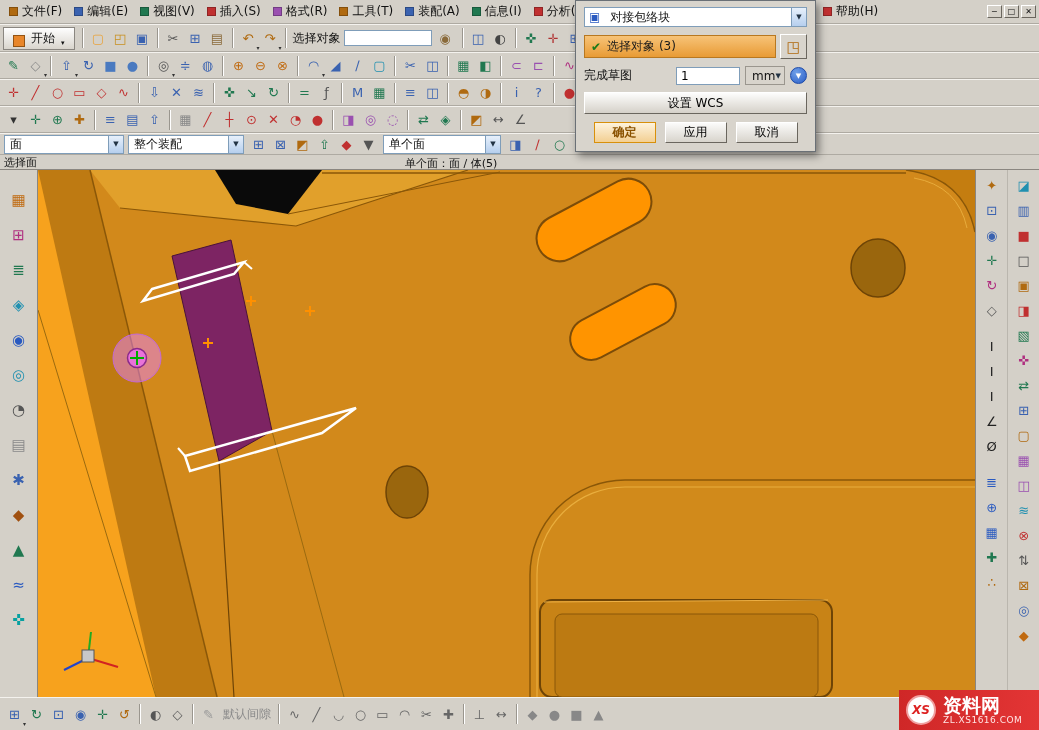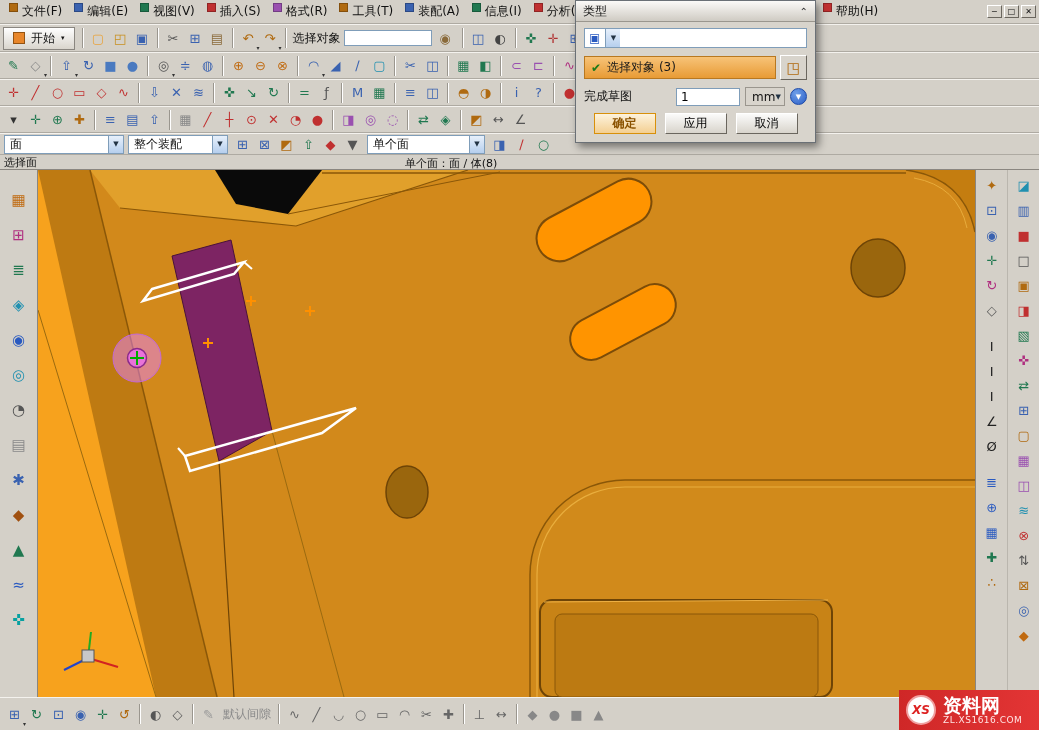--- a/index.html
+++ b/index.html
@@ -1,29 +1,29 @@
 <!DOCTYPE html>
 <html><head>
 <meta charset="utf-8">
 <style>
   *{box-sizing:border-box;margin:0;padding:0;cursor:default;user-select:none}
   html,body{width:1039px;height:730px;overflow:hidden}
   body{font-family:"DejaVu Sans","Liberation Sans",sans-serif;font-size:12px;background:#d4d0c8;position:relative;color:#111}
   
   .menu-bar{height:24px;display:flex;align-items:center;background:#d4d0c8;border-bottom:1px solid #aeaaa2;padding-left:3px}
-  .menu-item{display:flex;align-items:flex-start;gap:4px;padding:2px 6px;white-space:nowrap}
+  .menu-item{display:flex;align-items:center;gap:4px;padding:2px 6px;white-space:nowrap}
   .menu-item .mi{width:9px;height:9px;display:inline-block;border:1px solid rgba(0,0,0,.25)}
   
   .toolbar-row{height:28px;display:flex;align-items:center;gap:1px;padding:1px 3px;background:#d4d0c8;border-top:1px solid #f4f2ee;border-bottom:1px solid #aeaaa2;overflow:hidden}
   .toolbar-row.slim{height:27px}
   .ticon{width:21px;height:21px;min-width:21px;display:flex;align-items:center;justify-content:center;font-size:13px;line-height:1;position:relative;border:1px solid transparent}
   .ticon .dd{position:absolute;right:-2px;bottom:-3px;font-size:6px;color:#333}
   .tsep{width:2px;height:20px;min-width:2px;border-left:1px solid #9a968e;border-right:1px solid #fff;margin:0 3px}
   .tgap{width:8px;height:8px}
-  .tmenu{display:flex;align-items:center;gap:6px;border:1px solid #8a8680;background:linear-gradient(#fefefe,#d9d5cd);padding:2px 9px;font-size:12px;margin-right:3px;white-space:nowrap}
+  .tmenu{display:flex;align-items:flex-end;gap:6px;border:1px solid #8a8680;background:linear-gradient(#fefefe,#d9d5cd);padding:2px 9px;font-size:12px;margin-right:3px;white-space:nowrap}
   .tmenu::before{content:"";width:10px;height:10px;background:#e8862a;border:1px solid #935312}
   .tmenu .dn{font-size:7px}
   .tlabel{color:#8a8a8a;font-size:12px;white-space:nowrap;padding:0 3px}
   .tsearch{display:flex;align-items:center;gap:3px;font-size:12px;padding:0 2px;white-space:nowrap}
   .cmd-input{width:88px;height:16px;border:1px solid #7f9db9;font-size:11px;background:#fff}
   
   .sel-bar{height:22px;display:flex;align-items:center;gap:4px;padding:0 4px;background:#d4d0c8;border-top:1px solid #f4f2ee;border-bottom:1px solid #aeaaa2}
   .combo{height:19px;background:#fff;border:1px solid #7f9db9;display:flex;align-items:center;font-size:12px}
   .combo-val{flex:1;padding:0 5px;white-space:nowrap;overflow:hidden}
   .combo-btn{width:15px;height:100%;display:flex;align-items:center;justify-content:center;font-size:7px;background:linear-gradient(#e7f0fb,#b6cfee);border-left:1px solid #7f9db9;color:#234}
@@ -273,21 +273,21 @@
     <div class="ticon" title="edit-object-display" style="color: rgb(176, 106, 16);">◩</div>
     <div class="ticon" title="measure-distance" style="color: rgb(85, 85, 85);">↔</div>
     <div class="ticon" title="measure-angle" style="color: rgb(85, 85, 85);">∠</div>
   </div>
 
 <div class="sel-bar">
   <div class="combo" style="width:120px">
     <span class="combo-val">面</span>
     <span class="combo-btn">▼</span>
   </div>
-  <div class="combo" style="width:100px">
+  <div class="combo" style="width:116px">
     <span class="combo-val">整个装配</span>
     <span class="combo-btn">▼</span>
   </div>
   <div style="display:flex;gap:1px">
       <div class="ticon" title="select-all" style="color: rgb(58, 98, 176);">⊞</div>
       <div class="ticon" title="deselect-all" style="color: rgb(58, 98, 176);">⊠</div>
       <div class="ticon" title="highlight-toggle" style="color: rgb(176, 106, 16);">◩</div>
       <div class="ticon" title="top-selection-priority" style="color: rgb(32, 120, 80);">⇧</div>
       <div class="ticon" title="snap-point-settings" style="color: rgb(192, 48, 48);">◆</div>
       <div class="ticon" title="filter-options" style="color: rgb(85, 85, 85);">▼</div>
@@ -298,21 +298,21 @@
   </div>
   <div style="display:flex;gap:1px">
       <div class="ticon" title="face-rule-options" style="color: rgb(58, 98, 176);">◨</div>
       <div class="ticon" title="stop-at-intersection" style="color: rgb(192, 48, 48);">∕</div>
       <div class="ticon" title="close-loop" style="color: rgb(32, 120, 80);">○</div>
     </div>
 </div>
 
 <div class="cue-line">
   <span>选择面</span>
-  <span class="cue-status">单个面：面 / 体(8)</span>
+  <span class="cue-status">单个面：面 / 体(5)</span>
 </div>
 
 <div class="main">
   <div class="left-tools">
       <div class="ticon" title="assembly-navigator" style="color: rgb(192, 106, 16);">▦</div>
       <div class="ticon" title="constraint-navigator" style="color: rgb(176, 48, 128);">⊞</div>
       <div class="ticon" title="part-navigator" style="color: rgb(32, 120, 80);">≣</div>
       <div class="ticon" title="reuse-library" style="color: rgb(32, 144, 176);">◈</div>
       <div class="ticon" title="view-magnifier" style="color: rgb(42, 90, 192);">◉</div>
       <div class="ticon" title="hd3d-tools" style="color: rgb(32, 144, 176);">◎</div>
@@ -471,45 +471,43 @@
     <div class="ticon" title="geometric-constraint" style="color: rgb(102, 102, 102);">⊥</div>
     <div class="ticon" title="rapid-dimension" style="color: rgb(102, 102, 102);">↔</div>
     <div class="tsep"></div>
     <div class="ticon" title="snap-toggle-1" style="color: rgb(136, 136, 136);">◆</div>
     <div class="ticon" title="snap-toggle-2" style="color: rgb(136, 136, 136);">●</div>
     <div class="ticon" title="snap-toggle-3" style="color: rgb(136, 136, 136);">■</div>
     <div class="ticon" title="snap-toggle-4" style="color: rgb(136, 136, 136);">▲</div>
   </div>
 
 <div class="dialog">
-  <div class="dlg-head">
-    <span>类型</span>
-    <span class="chev">⌃</span>
-  </div>
   <div class="dlg-body">
     <div class="dlg-combo">
       <span class="type-ic">▣</span>
+      <span class="combo-val">对接包络块</span>
       <span class="combo-btn">▼</span>
     </div>
     <div class="sel-row">
       <div class="sel-strip">
         <span class="chk">✔</span>
         <span>选择对象 (3)</span>
       </div>
       <div class="cube-btn">◳</div>
     </div>
     <div class="gap-row">
       <span class="glabel">完成草图</span>
       <input class="gap-input" value="1" style="">
       <div class="unit">
         <span>mm</span>
         <span class="ar">▼</span>
       </div>
       <div class="opt-btn">▼</div>
     </div>
+    <button class="wcs-btn">设置 WCS</button>
     <div class="dlg-btns">
       <button class="ok">确定</button>
       <button>应用</button>
       <button>取消</button>
     </div>
   </div>
 </div>
 
 <div class="watermark">
   <div class="wm-logo">XS</div>

